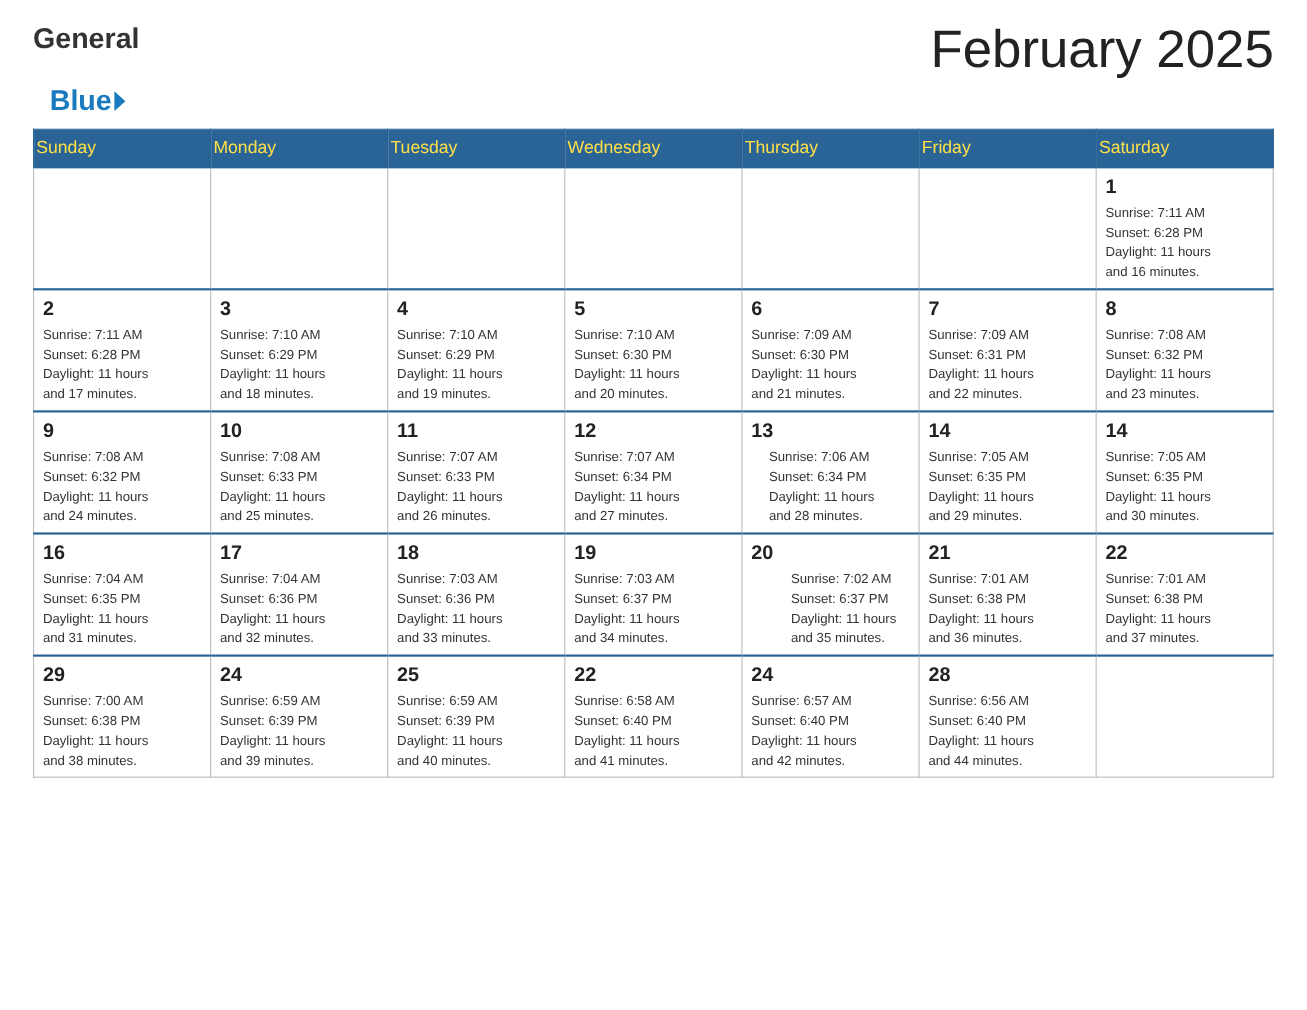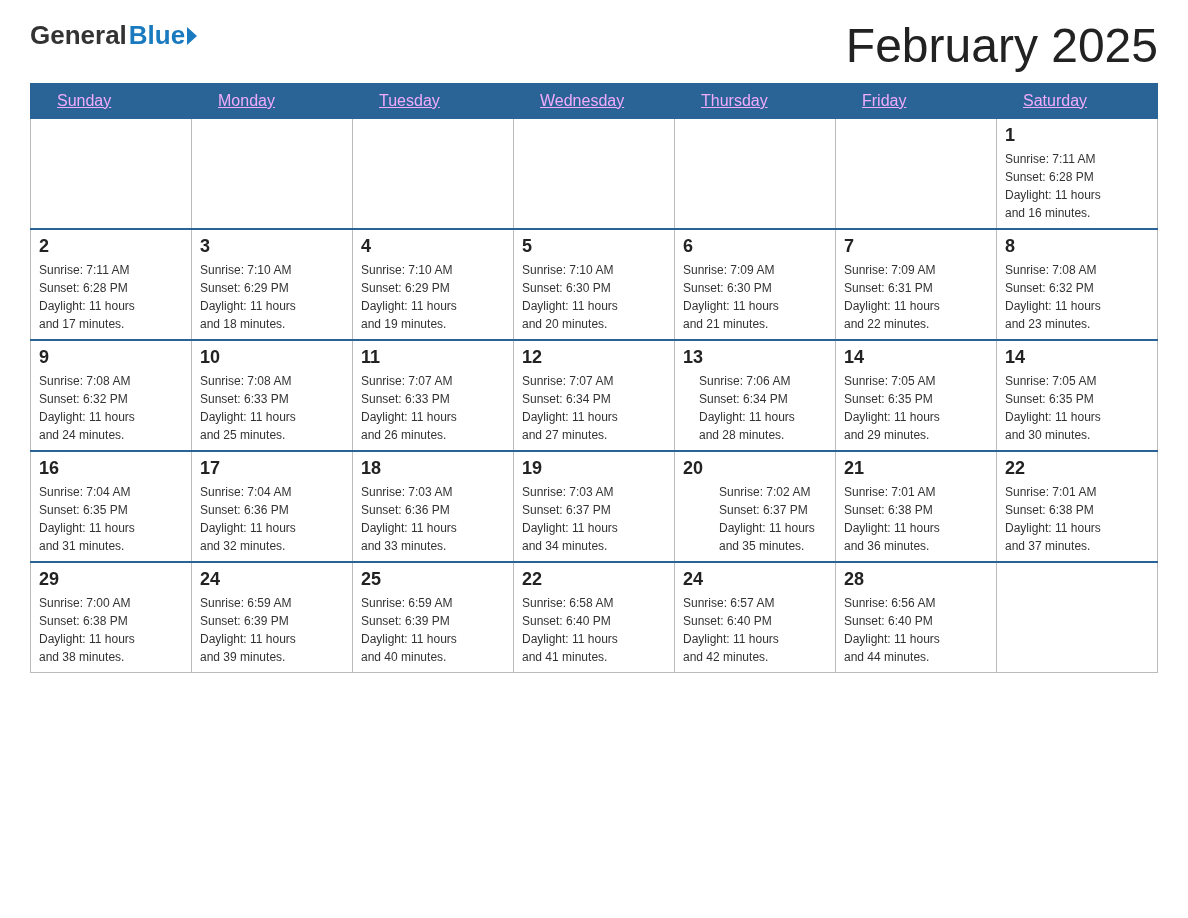--- a/index.html
+++ b/index.html
@@ -24,33 +24,35 @@
       flex-direction: column;
       align-items: flex-start;
     }
 
     .logo-text {
       display: flex;
       align-items: center;
       font-size: 28px;
       font-weight: normal;
       color: #333;
+      flex-direction: column;
     }
 
     .logo-general {
       color: #333;
       font-size: 26px;
       font-weight: bold;
     }
 
     .logo-blue-container {
       display: flex;
       flex-direction: column;
       align-items: center;
       margin-left: 2px;
+      margin-top: 25px;
     }
 
     .logo-blue-text {
       color: #1a7abf;
       font-size: 26px;
       font-weight: bold;
     }
 
     .title-area {
       text-align: right;
@@ -70,27 +72,26 @@
     }
 
     .calendar-table {
       width: 100%;
       border-collapse: collapse;
       margin-top: 10px;
     }
 
     .calendar-table th {
       background-color: #2a6496;
-      color: #f0abfc;
+      color: #fde047;
       text-align: left;
-      padding: 8px 26px;
+      padding: 8px 2px;
       font-size: 16px;
       font-weight: normal;
       border: 1px solid #2a6496;
-      text-decoration: underline;
     }
 
     .calendar-table td {
       border: 1px solid #bbb;
       vertical-align: top;
       padding: 6px 8px;
       width: calc(100% / 7);
       height: 110px;
       background: #fff;
     }

